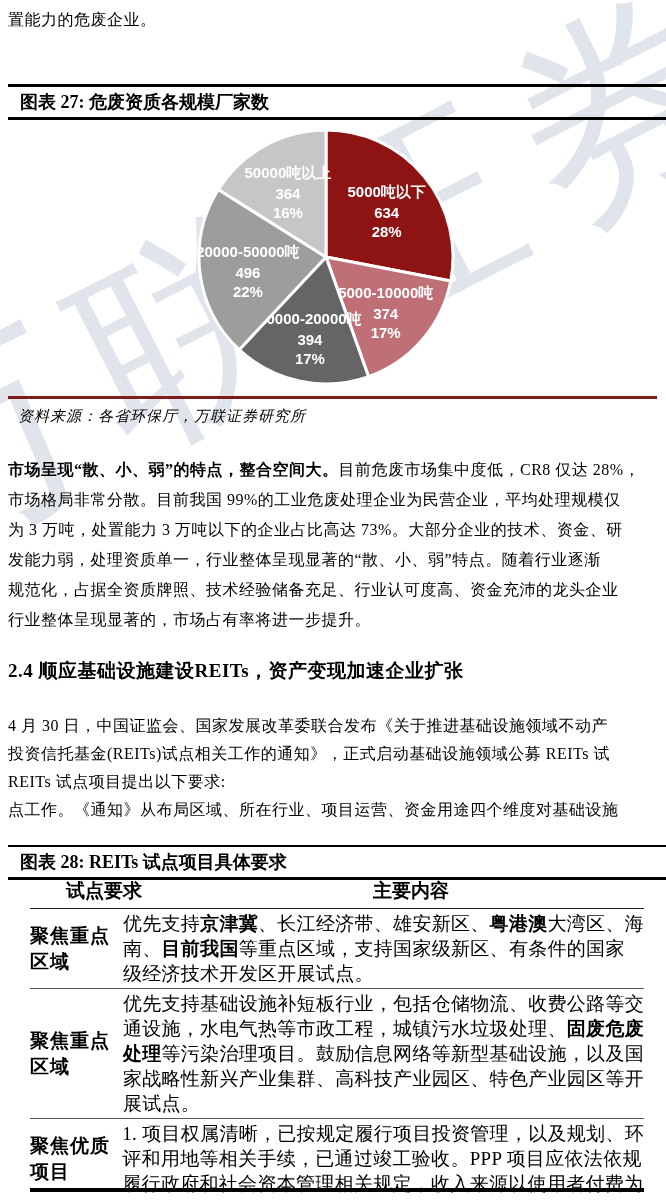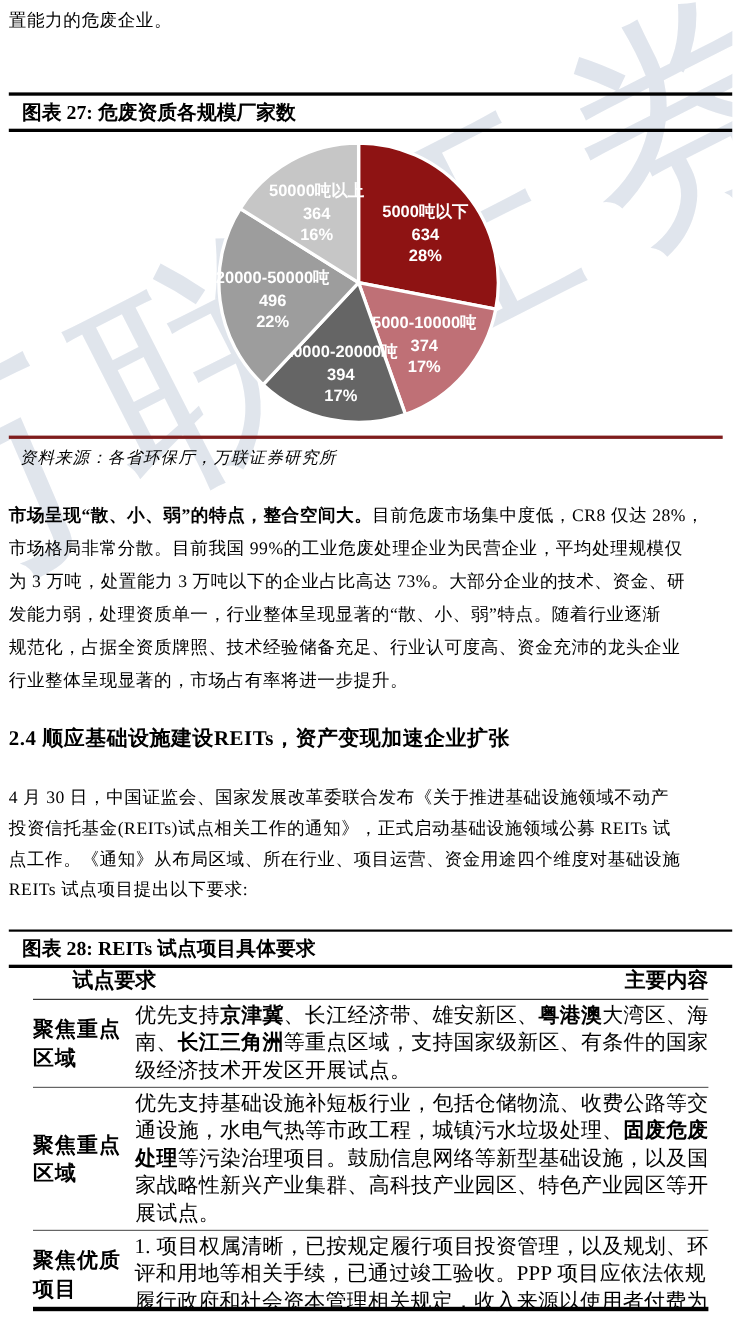--- a/index.html
+++ b/index.html
@@ -27,21 +27,21 @@
   #pie-svg{top:112px;left:0;z-index:1;}
   
   #srcline{top:396px;left:8px;width:649px;border-top:3px solid #7f1d1d;z-index:2;}
   #source-note{padding:8px 0 0 10px;font-style:italic;font-size:15px;letter-spacing:1px;}
   
   #sec-heading{top:658px;left:8px;font-size:19px;font-weight:bold;letter-spacing:0.5px;z-index:2;}
   
   #reits-table{top:876px;left:30px;width:614px;z-index:2;font-size:19px;}
   .thead{display:flex;font-weight:bold;border-bottom:1px solid #222;padding:2px 0 4px 0;}
   .th1{width:148px;text-align:center;}
-  .th2{flex:1;text-align:right;}
+  .th2{flex:1;text-align:center;}
   .trow{display:flex;border-bottom:1px solid #555;}
   .trow:last-child{border-bottom:none;}
   .tlabel{width:148px;display:flex;align-items:center;justify-content:center;font-weight:bold;letter-spacing:1px;}
   .tcontent{flex:1;line-height:25px;padding:2px 0;letter-spacing:0.3px;}
   #table-bottom{top:1188px;left:30px;width:614px;border-top:4px solid #000;z-index:2;}
   
   #watermark{
     top:300px;left:-40px;width:980px;z-index:0;
     font-size:215px;color:#c7d0de;opacity:0.55;letter-spacing:28px;
     transform:rotate(-27deg);transform-origin:60px 340px;
@@ -97,39 +97,39 @@
       <div class="tl"><span>发能力弱，处理资质单一，行业整体呈现显著的“散、小、弱”特点。随着行业逐渐</span></div>
       <div class="tl"><span>规范化，占据全资质牌照、技术经验储备充足、行业认可度高、资金充沛的龙头企业</span></div>
       <div class="tl"><span>行业整体呈现显著的，市场占有率将进一步提升。</span></div>
     </div>
 
   <div id="sec-heading" class="abs">2.4 顺应基础设施建设REITs，资产变现加速企业扩张</div>
 
   <div id="reits-para" class="abs para">
       <div class="tl"><span>4 月 30 日，中国证监会、国家发展改革委联合发布《关于推进基础设施领域不动产</span></div>
       <div class="tl"><span>投资信托基金(REITs)试点相关工作的通知》，正式启动基础设施领域公募 REITs 试</span></div>
+      <div class="tl"><span>REITs 试点项目提出以下要求:</span></div>
       <div class="tl"><span>点工作。《通知》从布局区域、所在行业、项目运营、资金用途四个维度对基础设施</span></div>
-      <div class="tl"><span>REITs 试点项目提出以下要求:</span></div>
     </div>
 
   <div id="figband28" class="abs figband">
     <span>图表 28: REITs 试点项目具体要求</span>
   </div>
 
   <div id="reits-table" class="abs">
     <div class="thead">
       <div class="th1">试点要求</div>
       <div class="th2">主要内容</div>
     </div>
     <div id="tbody">
         <div class="trow">
           <div class="tlabel">聚焦重点区域</div>
           <div class="tcontent">
             <div class="tl"><span>优先支持</span><span class="b">京津冀</span><span>、长江经济带、雄安新区、</span><span class="b">粤港澳</span><span>大湾区、海</span></div>
-            <div class="tl"><span>南、</span><span class="b">长江三角洲</span><span>等重点区域，支持国家级新区、有条件的国家</span></div>
+            <div class="tl"><span>南、</span><span class="b">目前我国</span><span>等重点区域，支持国家级新区、有条件的国家</span></div>
             <div class="tl"><span>级经济技术开发区开展试点。</span></div>
           </div>
         </div>
         <div class="trow">
           <div class="tlabel">聚焦重点区域</div>
           <div class="tcontent">
             <div class="tl"><span>优先支持基础设施补短板行业，包括仓储物流、收费公路等交</span></div>
             <div class="tl"><span>通设施，水电气热等市政工程，城镇污水垃圾处理、</span><span class="b">固废危废</span></div>
             <div class="tl"><span class="b">处理</span><span>等污染治理项目。鼓励信息网络等新型基础设施，以及国</span></div>
             <div class="tl"><span>家战略性新兴产业集群、高科技产业园区、特色产业园区等开</span></div>

